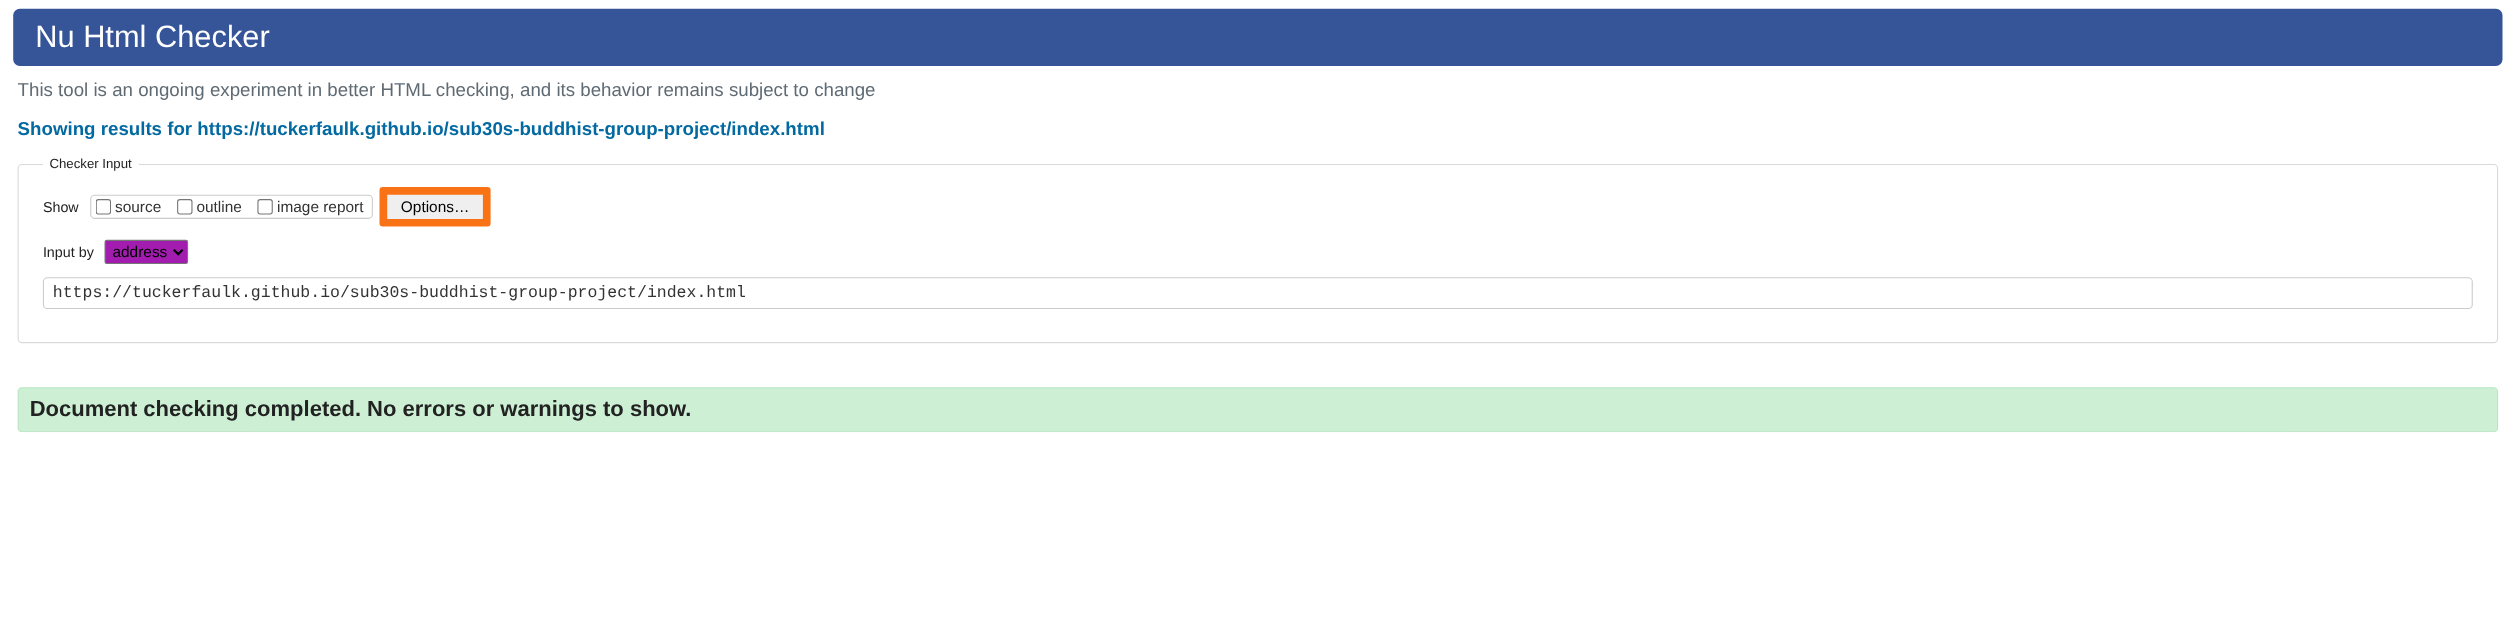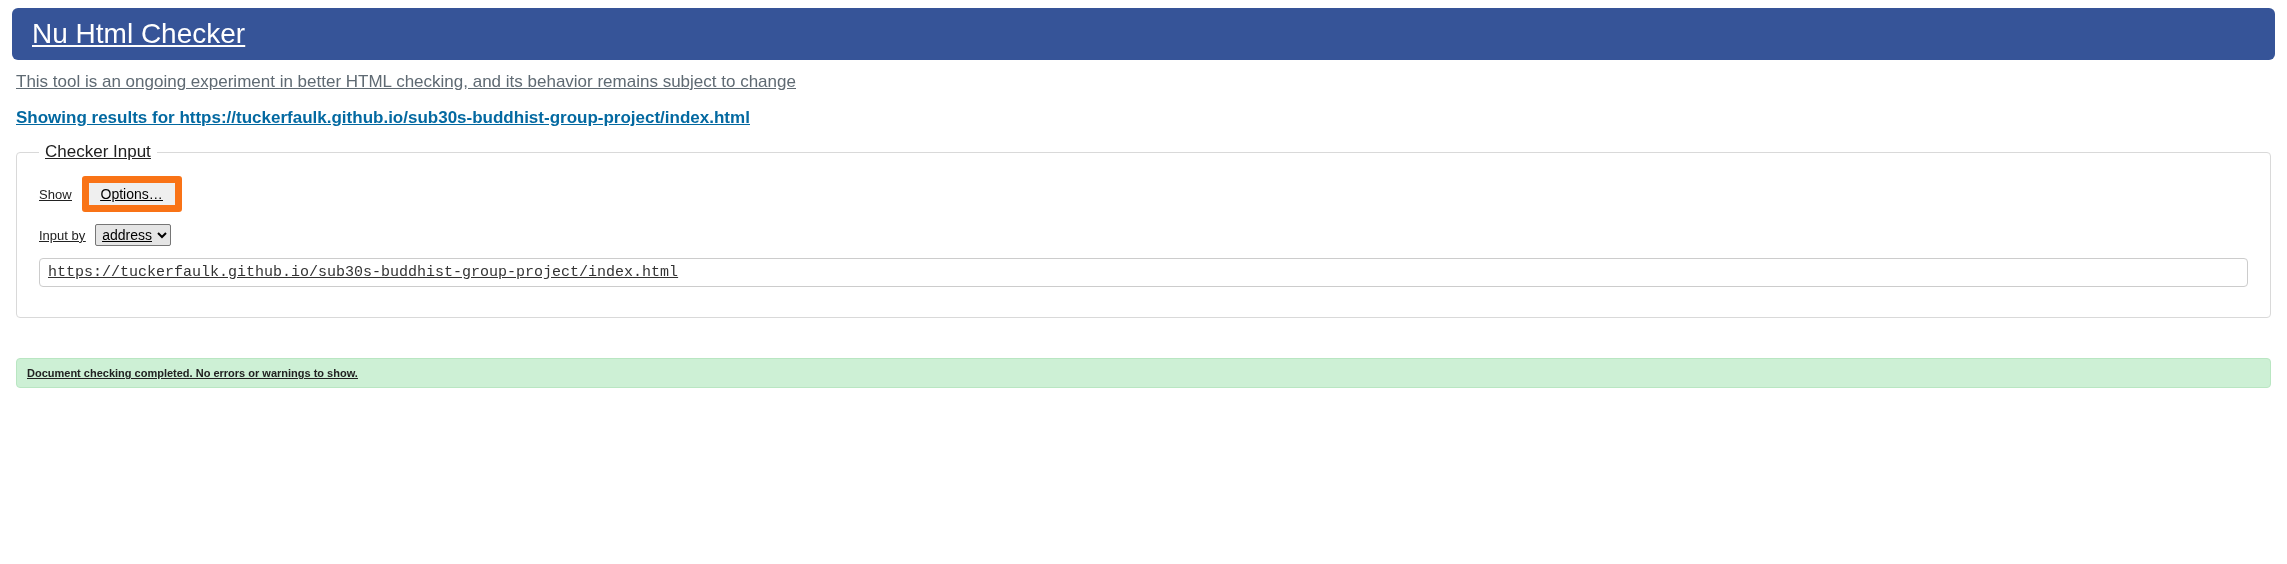--- a/index.html
+++ b/index.html
@@ -1,15 +1,15 @@
 <!DOCTYPE html>
 <html><head>
   <meta charset="utf-8">
   <style>
-    * { box-sizing: border-box; text-decoration: underline; }
+    * { box-sizing: border-box; }
     body {
       margin: 0;
       padding: 0;
       font-family: Arial, Helvetica, sans-serif;
       font-size: 16px;
       color: #212529;
       background: #fff;
     }
     .banner {
       background: #365498;
@@ -35,21 +35,21 @@
       color: #0369a1;
     }
     fieldset.checker-input {
       margin: 0 16px 12px 16px;
       border: 1px solid #d9d9d9;
       border-radius: 4px;
       padding: 14px 22px 18px 22px;
     }
     fieldset.checker-input legend {
       padding: 0 6px;
-      font-size: 17px;
+      font-size: 12px;
       color: #222;
     }
     .row {
       margin-bottom: 12px;
       font-size: 17px;
       color: #222;
       display: flex;
       align-items: center;
       flex-wrap: wrap;
       gap: 6px;
@@ -87,39 +87,39 @@
       padding: 3px 12px;
       font-size: 14px;
       color: #000;
       cursor: pointer;
     }
     select.checkby-select {
       font-size: 14px;
       border: 1px solid #767676;
       border-radius: 2px;
       padding: 1px 2px;
-      background: #e5e5e5;
+      background: #a21caf;
     }
     .url-row { margin-bottom: 12px; }
     input.url-input {
       width: 100%;
       font-family: "Courier New", monospace;
       font-size: 15px;
       padding: 5px 8px;
       border: 1px solid #ccc;
       border-radius: 4px;
       color: #333;
     }
     .success-banner {
       margin: 40px 16px 0 16px;
       background: #cdf0d5;
       border: 1px solid #b9e6c2;
       border-radius: 4px;
       padding: 8px 10px;
-      font-size: 11px;
+      font-size: 20px;
       font-weight: 700;
       color: #222;
     }
   </style>
 </head>
 <body>
 
 <div class="banner">
   <h1>Nu Html Checker</h1>
 </div>
@@ -128,20 +128,34 @@
 
 <p class="results-heading">
   <span>Showing results for </span><span>https://tuckerfaulk.github.io/sub30s-buddhist-group-project/index.html</span>
 </p>
 
 <fieldset class="checker-input">
   <legend>Checker Input</legend>
 
   <div class="row">
     <span class="show-label">Show</span>
+    <span class="cb-group">
+      <label>
+        <input type="checkbox" style="">
+        <span>source</span>
+      </label>
+      <label>
+        <input type="checkbox" style="">
+        <span>outline</span>
+      </label>
+      <label>
+        <input type="checkbox" style="">
+        <span>image report</span>
+      </label>
+    </span>
     <button type="button" class="options-btn">Options…</button>
   </div>
 
   <div class="row">
     <span class="checkby-label">Input by</span>
     <select class="checkby-select">
       <option>address</option>
     </select>
   </div>
 

